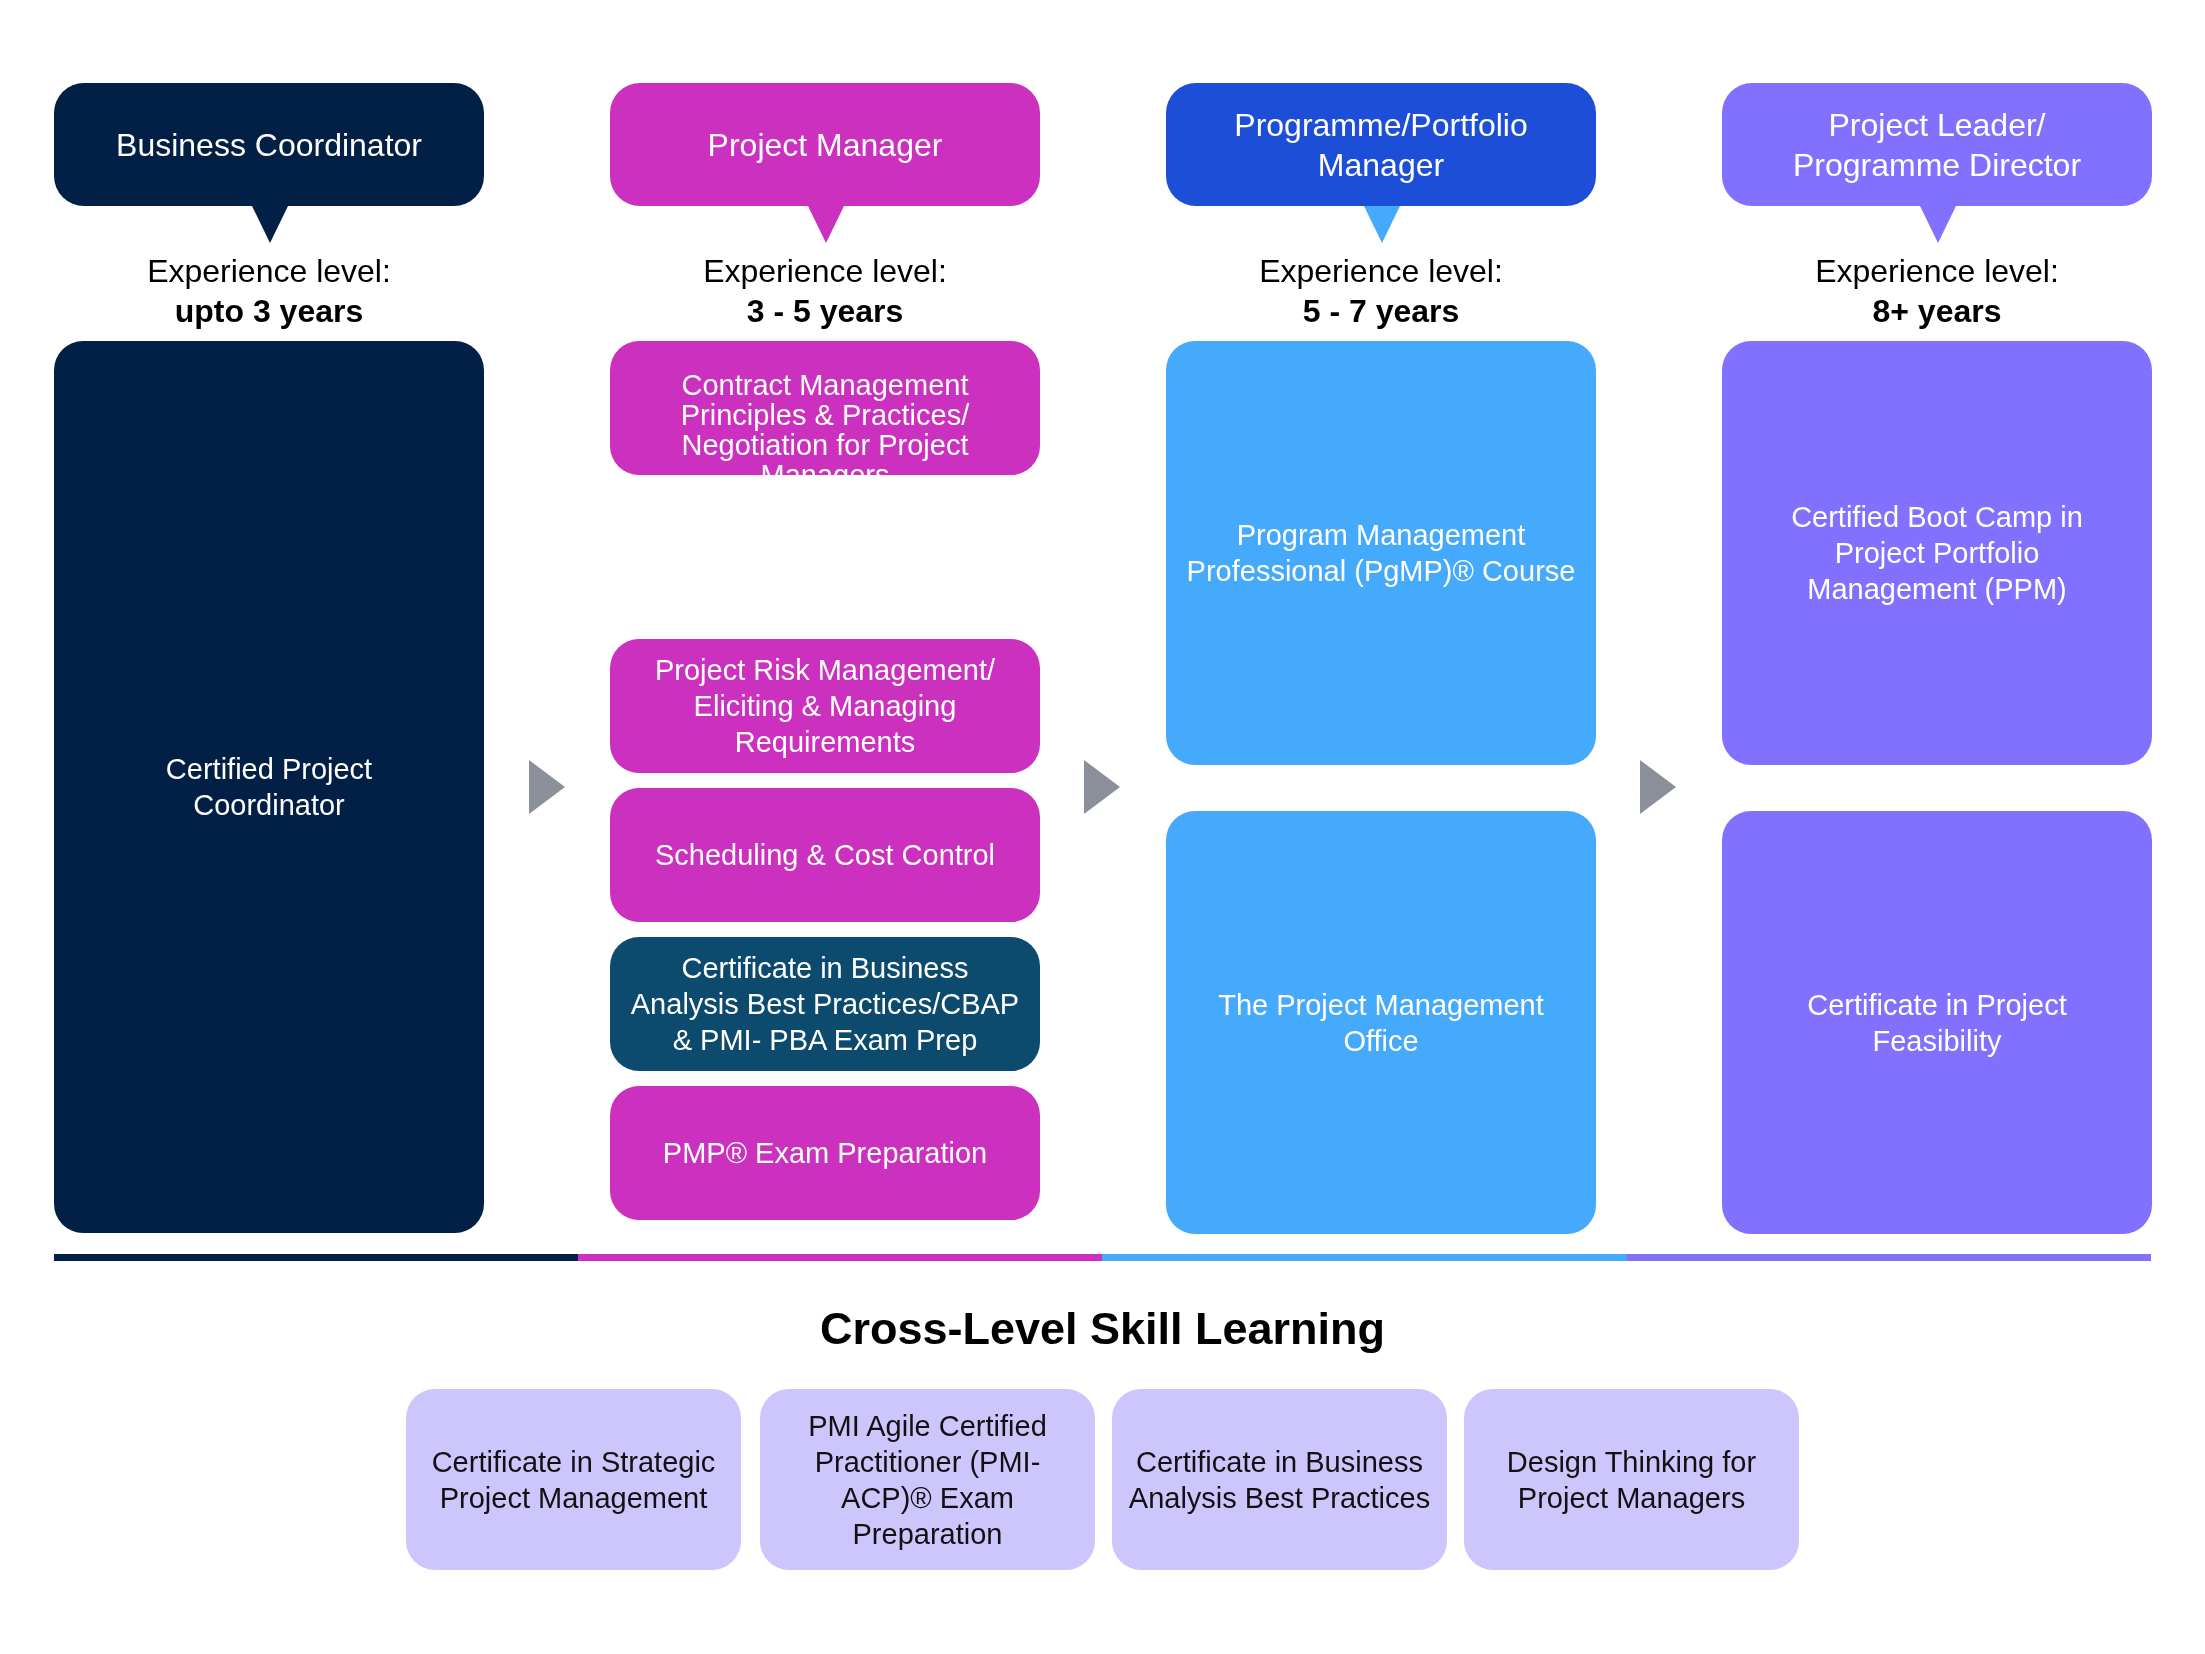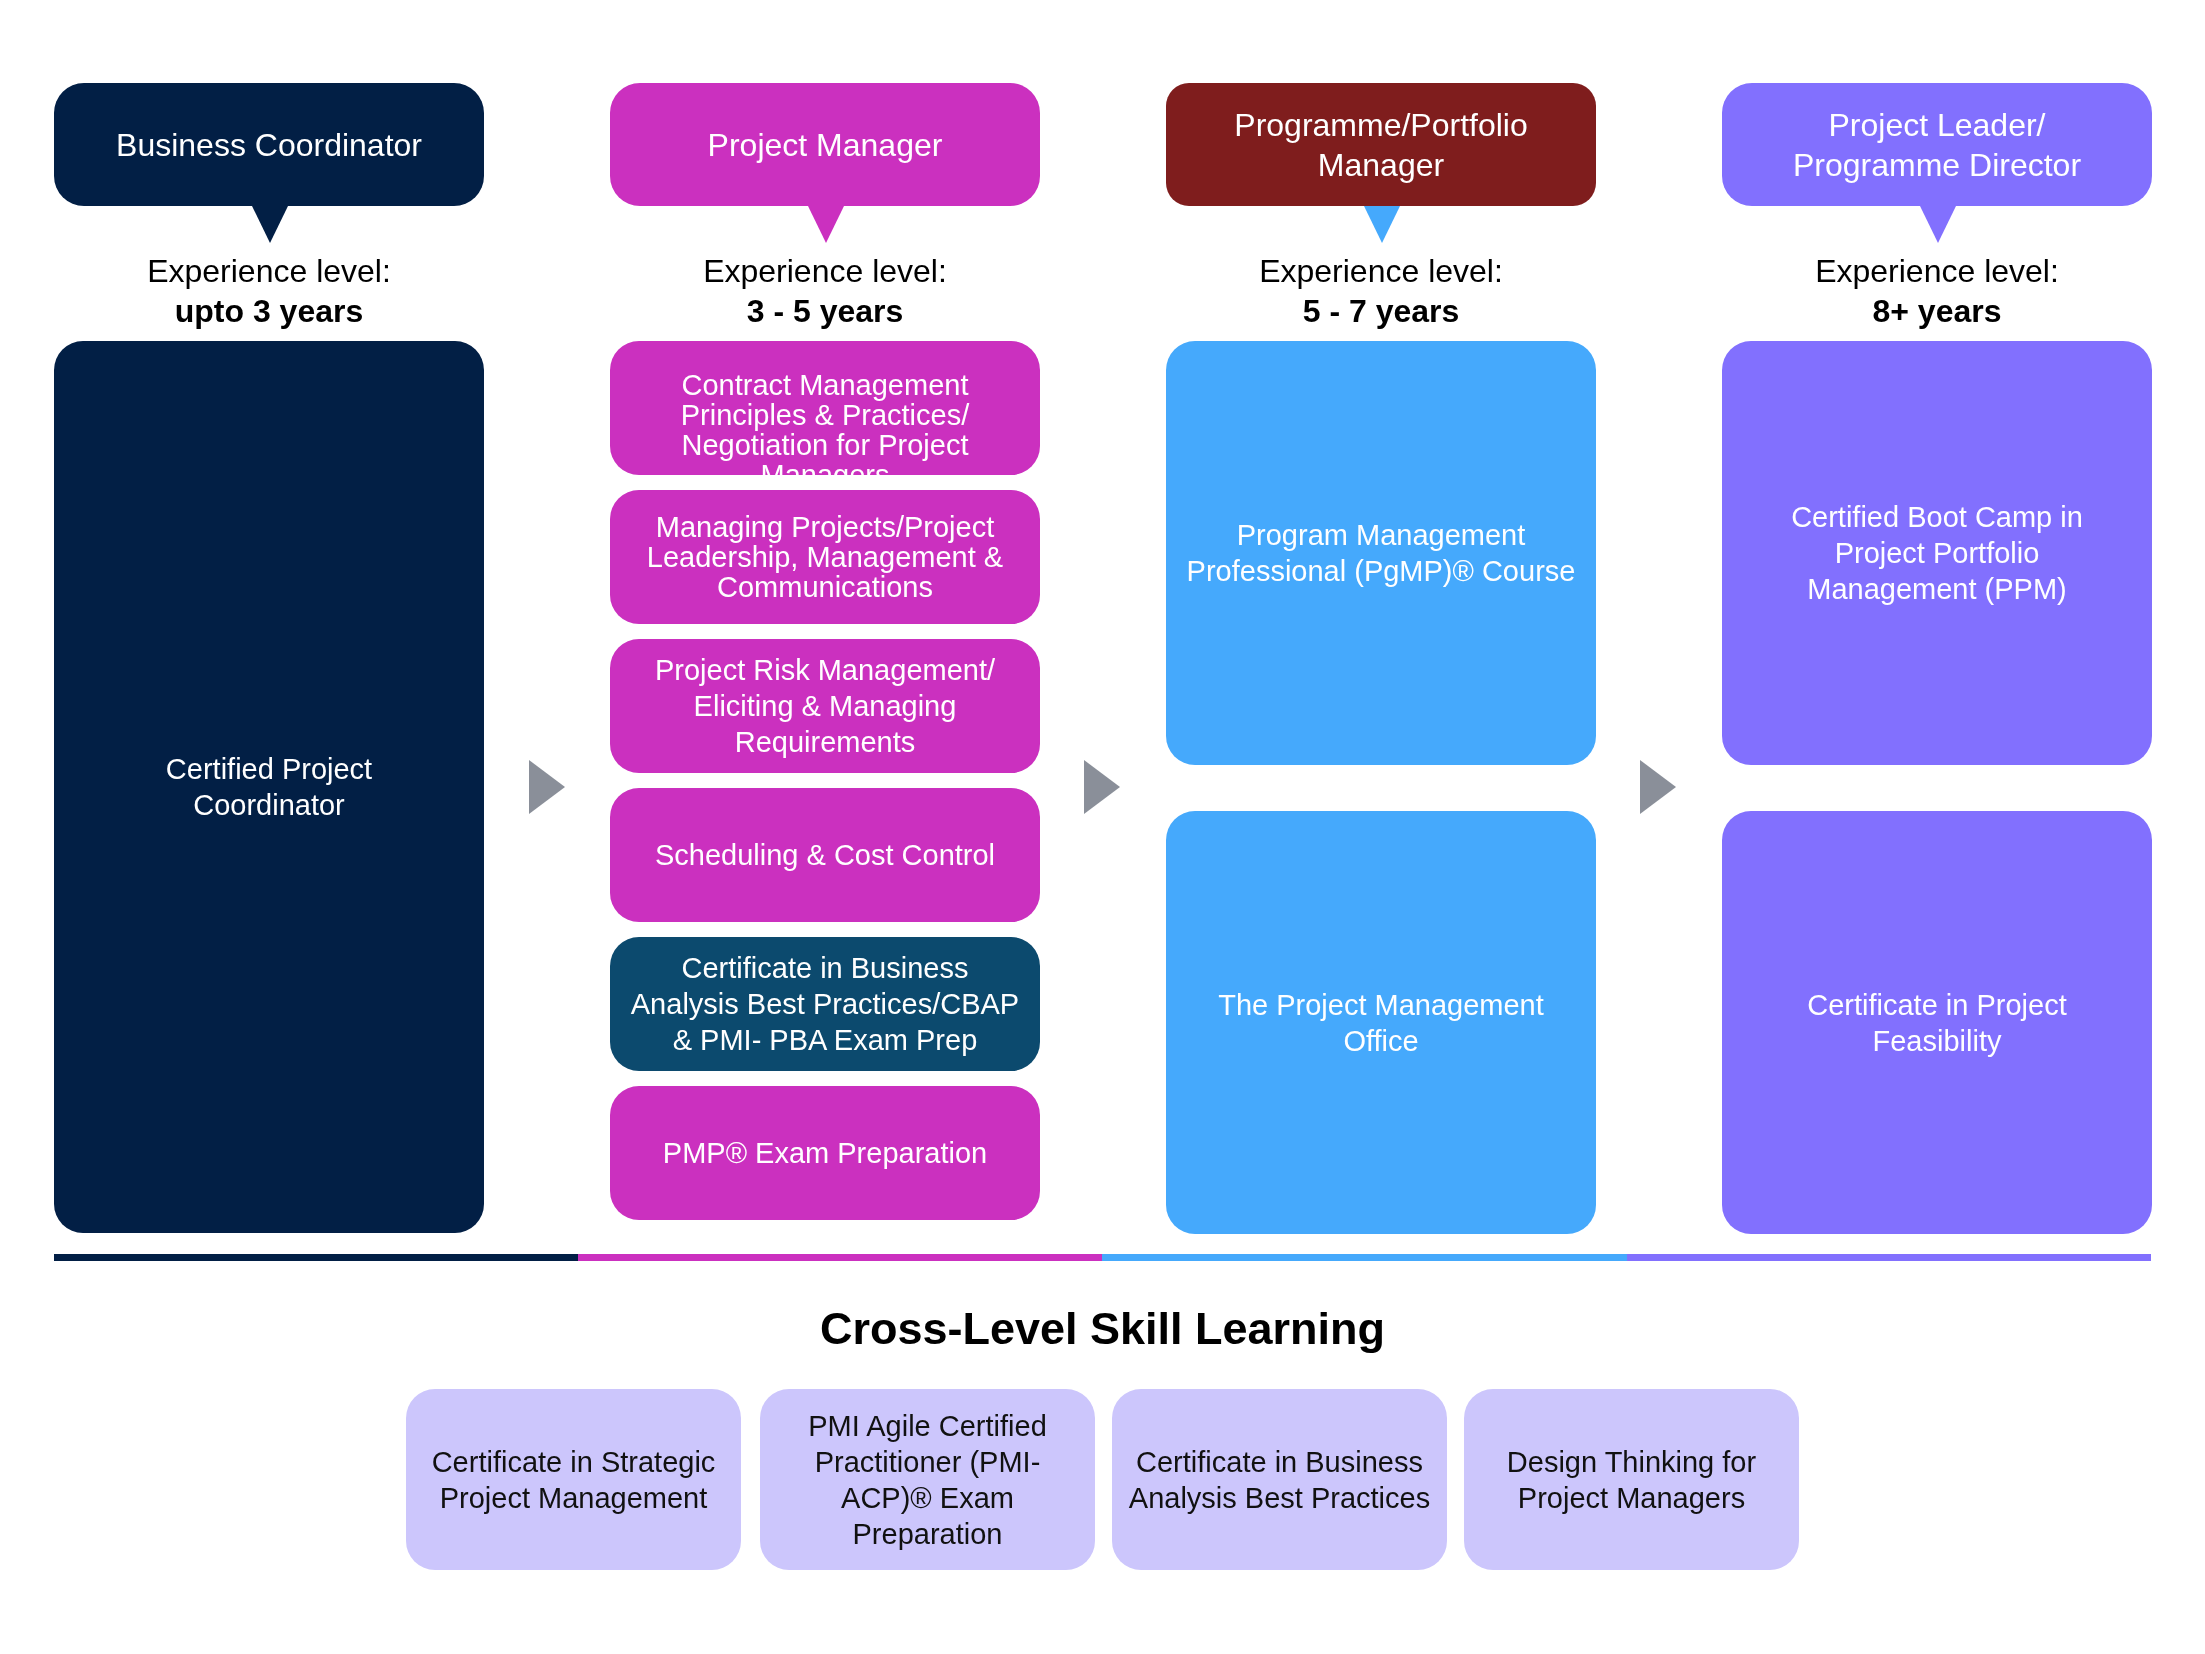--- a/index.html
+++ b/index.html
@@ -63,41 +63,38 @@
   <div class="header-bubble" style="background:#cb30bf;">
     <span>Project Manager</span>
   </div>
   <div class="pointer" style="border-top-color:#cb30bf;"></div>
   <div class="exp-label">Experience level:</div>
   <div class="exp-value">3 - 5 years</div>
 
   <div class="box mid" style="top:341px;height:134px;background:#cb30bf;">
     <span style="max-width:344px;margin-top:44px;">Contract Management Principles &amp; Practices/ Negotiation for Project Managers</span>
   </div>
-  <div class="box mid" style="top:490px;height:134px;background:#cb30bf;">
-    <span style="max-width:397px;">Managing Projects/Project Leadership, Management &amp; Communications</span>
-  </div>
   <div class="box big" style="top:639px;height:134px;background:#cb30bf;">
     <span style="max-width:371px;">Project Risk Management/ Eliciting &amp; Managing Requirements</span>
   </div>
   <div class="box big" style="top:788px;height:134px;background:#cb30bf;">
     <span>Scheduling &amp; Cost Control</span>
   </div>
   <div class="box big" style="top:937px;height:134px;background:#0c4a6e;">
     <span style="max-width:410px;">Certificate in Business Analysis Best Practices/CBAP &amp; PMI- PBA Exam Prep</span>
   </div>
   <div class="box big" style="top:1086px;height:134px;background:#cb30bf;">
     <span>PMP® Exam Preparation</span>
   </div>
 </div>
 
 <div class="arrow" style="left:1084px;"></div>
 
 <div class="col" style="left:1166px;">
-  <div class="header-bubble" style="background:#7f1d1d;border-radius:23px;">
+  <div class="header-bubble" style="background:#1d4ed8;">
     <span style="max-width:344px;">Programme/Portfolio Manager</span>
   </div>
   <div class="pointer" style="border-top-color:#45a9fc;"></div>
   <div class="exp-label">Experience level:</div>
   <div class="exp-value">5 - 7 years</div>
   <div class="box big" style="top:341px;height:424px;background:#45a9fc;">
     <span style="max-width:410px;">Program Management Professional (PgMP)® Course</span>
   </div>
   <div class="box big" style="top:811px;height:423px;background:#45a9fc;">
     <span style="max-width:371px;">The Project Management Office</span>

